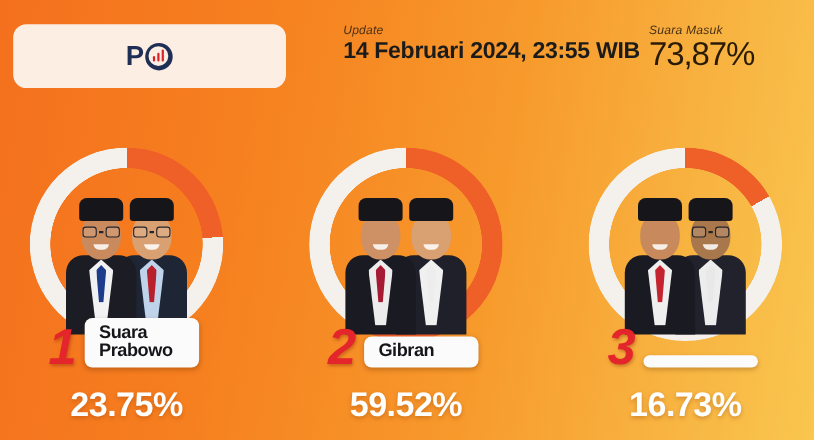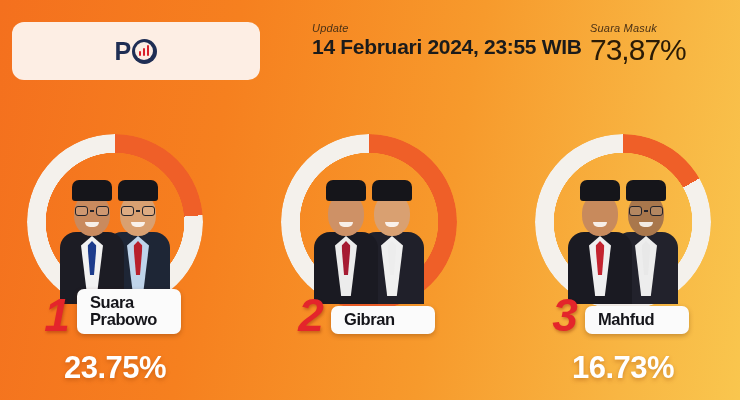--- a/index.html
+++ b/index.html
@@ -253,20 +253,21 @@
           <div class="head" style="background:#D9A071;"></div>
           <div class="peci"></div>
           <div class="smile"></div>
         </div>
       </div>
     </div>
     <div class="numeral">2</div>
     <div class="nameplate">
       <div class="ln">Gibran</div>
     </div>
+    <div class="pct">59.52%</div>
   </div>
 
   <div class="card c2">
     <div class="ring-wrap">
       <div class="ring" id="ring2" style="background: conic-gradient(rgb(239, 95, 40) 0deg, rgb(239, 95, 40) 60.228deg, rgb(244, 241, 236) 60.228deg, rgb(244, 241, 236) 360deg); mask-image: radial-gradient(circle, transparent 0px, transparent 69px, rgb(0, 0, 0) 69.5px);">
           <div class="ring-hole" id="hole2" style="background: transparent; backdrop-filter: none;"></div>
         </div>
       <div class="photos">
         <div class="person left">
           <div class="body" style="background:#1A1A22;">
@@ -288,18 +289,17 @@
               <span class="lens"></span>
               <span class="glasses-bridge"></span>
               <span class="lens"></span>
             </div>
           <div class="smile"></div>
         </div>
       </div>
     </div>
     <div class="numeral">3</div>
     <div class="nameplate">
-      <div class="ln">Mahfud</div>
     </div>
     <div class="pct">16.73%</div>
   </div>
 
 </div>
 
 </body></html>

